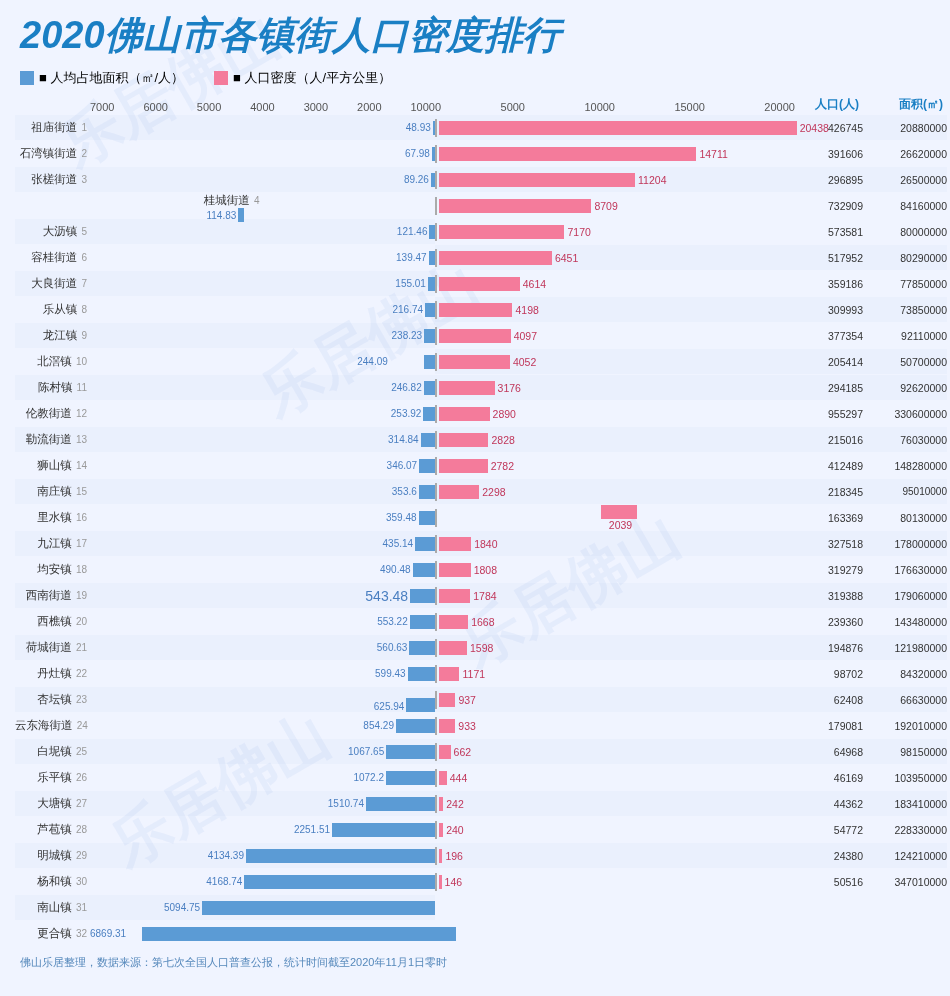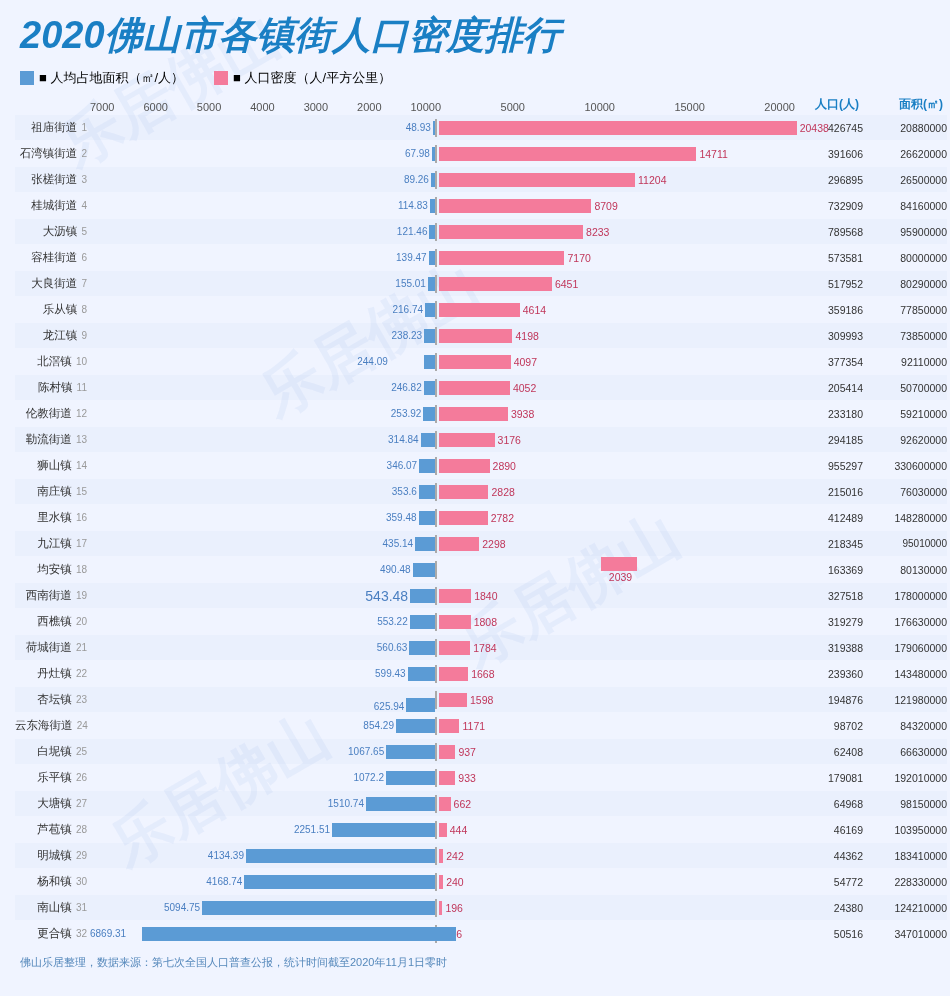--- a/index.html
+++ b/index.html
@@ -160,21 +160,21 @@
               <div class="left-bar" style="width: 3.10766px; height: 14px; background: rgb(91, 155, 213); flex-shrink: 0;"></div>
             </div>
           </div>
           <div class="row" style="background: rgba(91, 155, 213, 0.04);">
             <div class="row-name">张槎街道 <span class="row-rank" style="color:#999;font-size:10px;">3</span></div>
             <div class="left-bar-container" style="flex: 1 1 0%; display: flex; justify-content: flex-end; align-items: center; height: 100%;">
               <span class="left-bar-value" style="font-size: 10px; color: rgb(74, 127, 193); margin-right: 2px;">89.26</span>
               <div class="left-bar" style="width: 4.08046px; height: 14px; background: rgb(91, 155, 213); flex-shrink: 0;"></div>
             </div>
           </div>
-          <div class="row" style="background: transparent;">
+          <div class="row" style="background: transparent; flex-direction: column;">
             <div class="row-name">桂城街道 <span class="row-rank" style="color:#999;font-size:10px;">4</span></div>
             <div class="left-bar-container" style="flex: 1 1 0%; display: flex; justify-content: flex-end; align-items: center; height: 100%;">
               <span class="left-bar-value" style="font-size: 10px; color: rgb(74, 127, 193); margin-right: 2px;">114.83</span>
               <div class="left-bar" style="width: 5.24937px; height: 14px; background: rgb(91, 155, 213); flex-shrink: 0;"></div>
             </div>
           </div>
           <div class="row" style="background: rgba(91, 155, 213, 0.04);">
             <div class="row-name">大沥镇 <span class="row-rank" style="color:#999;font-size:10px;">5</span></div>
             <div class="left-bar-container" style="flex: 1 1 0%; display: flex; justify-content: flex-end; align-items: center; height: 100%;">
               <span class="left-bar-value" style="font-size: 10px; color: rgb(74, 127, 193); margin-right: 2px;">121.46</span>
@@ -416,29 +416,20 @@
           </div>
           <div class="row" style="background: transparent; display: flex; align-items: center; height: 25px; margin-bottom: 1px;">
             <div style="width: 2px; height: 18px; background: rgb(170, 170, 170); flex-shrink: 0; margin-right: 2px;"></div>
             <div style="display: flex; align-items: center; width: 360px; flex-shrink: 0;">
               <div class="right-bar" style="width: 152.407px; height: 14px; background: rgb(244, 123, 155); flex-shrink: 0;"></div>
               <span style="font-size: 10.5px; color: rgb(192, 54, 90); margin-left: 3px; white-space: nowrap;">8709</span>
             </div>
             <div style="width: 68px; text-align: right; font-size: 10.5px; color: rgb(51, 51, 51); padding-right: 4px; flex-shrink: 0;">732909</div>
             <div style="width: 80px; text-align: right; font-size: 10.5px; color: rgb(51, 51, 51); flex-shrink: 0;">84160000</div>
           </div>
-          <div class="row" style="background: rgba(91, 155, 213, 0.04); display: flex; align-items: center; height: 25px; margin-bottom: 1px;">
-            <div style="width: 2px; height: 18px; background: rgb(170, 170, 170); flex-shrink: 0; margin-right: 2px;"></div>
-            <div style="display: flex; align-items: center; width: 360px; flex-shrink: 0;">
-              <div class="right-bar" style="width: 144.077px; height: 14px; background: rgb(244, 123, 155); flex-shrink: 0;"></div>
-              <span style="font-size: 10.5px; color: rgb(192, 54, 90); margin-left: 3px; white-space: nowrap;">8233</span>
-            </div>
-            <div style="width: 68px; text-align: right; font-size: 10.5px; color: rgb(51, 51, 51); padding-right: 4px; flex-shrink: 0;">789568</div>
-            <div style="width: 80px; text-align: right; font-size: 10.5px; color: rgb(51, 51, 51); flex-shrink: 0;">95900000</div>
-          </div>
           <div class="row" style="background: transparent; display: flex; align-items: center; height: 25px; margin-bottom: 1px;">
             <div style="width: 2px; height: 18px; background: rgb(170, 170, 170); flex-shrink: 0; margin-right: 2px;"></div>
             <div style="display: flex; align-items: center; width: 360px; flex-shrink: 0;">
               <div class="right-bar" style="width: 125.475px; height: 14px; background: rgb(244, 123, 155); flex-shrink: 0;"></div>
               <span style="font-size: 10.5px; color: rgb(192, 54, 90); margin-left: 3px; white-space: nowrap;">7170</span>
             </div>
             <div style="width: 68px; text-align: right; font-size: 10.5px; color: rgb(51, 51, 51); padding-right: 4px; flex-shrink: 0;">573581</div>
             <div style="width: 80px; text-align: right; font-size: 10.5px; color: rgb(51, 51, 51); flex-shrink: 0;">80000000</div>
           </div>
           <div class="row" style="background: rgba(91, 155, 213, 0.04); display: flex; align-items: center; height: 25px; margin-bottom: 1px;">
@@ -478,29 +469,20 @@
             <div style="width: 80px; text-align: right; font-size: 10.5px; color: rgb(51, 51, 51); flex-shrink: 0;">92110000</div>
           </div>
           <div class="row" style="background: rgba(91, 155, 213, 0.04); display: flex; align-items: center; height: 25px; margin-bottom: 1px;">
             <div style="width: 2px; height: 18px; background: rgb(170, 170, 170); flex-shrink: 0; margin-right: 2px;"></div>
             <div style="display: flex; align-items: center; width: 360px; flex-shrink: 0;">
               <div class="right-bar" style="width: 70.91px; height: 14px; background: rgb(244, 123, 155); flex-shrink: 0;"></div>
               <span style="font-size: 10.5px; color: rgb(192, 54, 90); margin-left: 3px; white-space: nowrap;">4052</span>
             </div>
             <div style="width: 68px; text-align: right; font-size: 10.5px; color: rgb(51, 51, 51); padding-right: 4px; flex-shrink: 0;">205414</div>
             <div style="width: 80px; text-align: right; font-size: 10.5px; color: rgb(51, 51, 51); flex-shrink: 0;">50700000</div>
-          </div>
-          <div class="row" style="background: transparent; display: flex; align-items: center; height: 25px; margin-bottom: 1px;">
-            <div style="width: 2px; height: 18px; background: rgb(170, 170, 170); flex-shrink: 0; margin-right: 2px;"></div>
-            <div style="display: flex; align-items: center; width: 360px; flex-shrink: 0;">
-              <div class="right-bar" style="width: 68.915px; height: 14px; background: rgb(244, 123, 155); flex-shrink: 0;"></div>
-              <span style="font-size: 10.5px; color: rgb(192, 54, 90); margin-left: 3px; white-space: nowrap;">3938</span>
-            </div>
-            <div style="width: 68px; text-align: right; font-size: 10.5px; color: rgb(51, 51, 51); padding-right: 4px; flex-shrink: 0;">233180</div>
-            <div style="width: 80px; text-align: right; font-size: 10.5px; color: rgb(51, 51, 51); flex-shrink: 0;">59210000</div>
           </div>
           <div class="row" style="background: rgba(91, 155, 213, 0.04); display: flex; align-items: center; height: 25px; margin-bottom: 1px;">
             <div style="width: 2px; height: 18px; background: rgb(170, 170, 170); flex-shrink: 0; margin-right: 2px;"></div>
             <div style="display: flex; align-items: center; width: 360px; flex-shrink: 0;">
               <div class="right-bar" style="width: 55.58px; height: 14px; background: rgb(244, 123, 155); flex-shrink: 0;"></div>
               <span style="font-size: 10.5px; color: rgb(192, 54, 90); margin-left: 3px; white-space: nowrap;">3176</span>
             </div>
             <div style="width: 68px; text-align: right; font-size: 10.5px; color: rgb(51, 51, 51); padding-right: 4px; flex-shrink: 0;">294185</div>
             <div style="width: 80px; text-align: right; font-size: 10.5px; color: rgb(51, 51, 51); flex-shrink: 0;">92620000</div>
           </div>

